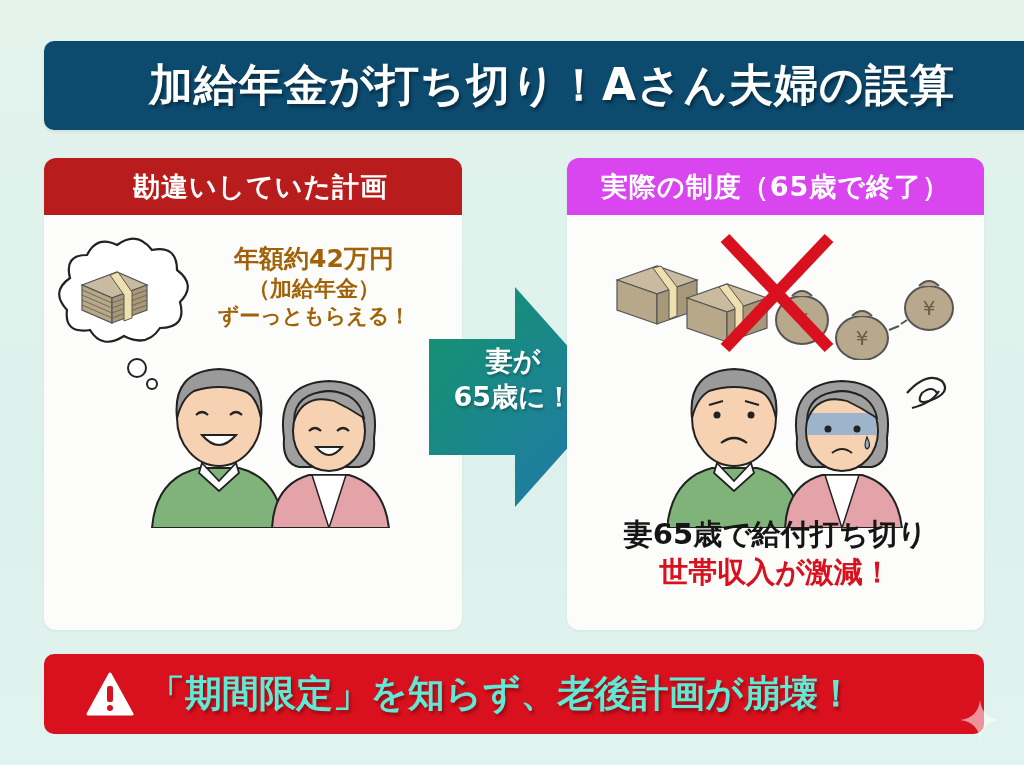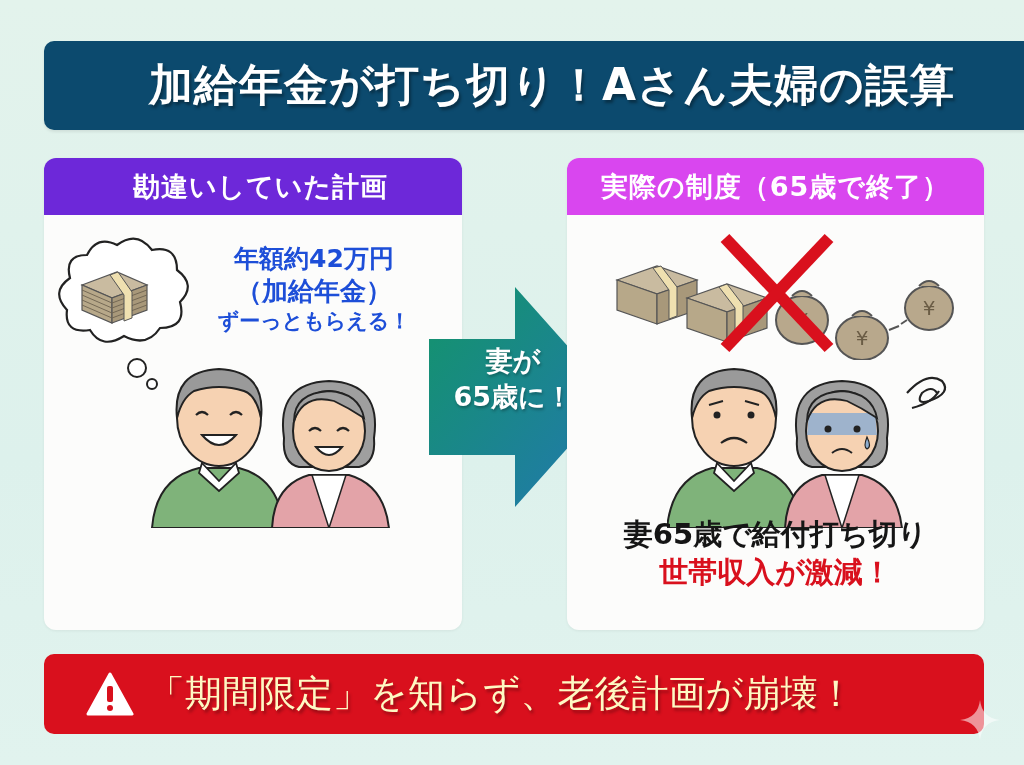--- a/index.html
+++ b/index.html
@@ -23,28 +23,28 @@
     position:absolute; top:158px; height:472px; background:#fcfcfb;
     border-radius:12px; overflow:hidden;
     box-shadow: 0 1px 3px rgba(0,0,0,0.06);
   }
   .panel.left { left:44px; width:418px; }
   .panel.right { left:567px; width:417px; }
   .panel-head {
     height:57px; display:flex; align-items:center; justify-content:center;
     color:#fff; font-weight:bold; font-size:27px; letter-spacing:1px;
   }
-  .panel.left .panel-head { background:#6d28d9;padding-left:15px; }
+  .panel.left .panel-head { background:#b91c1c;padding-left:15px; }
   .panel.right .panel-head { background:#d946ef; }
   .bubble-text {
     position:absolute; left:150px; top:85px; width:240px; text-align:center;
-    color:#1d4ed8; font-weight:bold; line-height:1.28;
+    color:#a16207; font-weight:bold; line-height:1.28;
   }
   .bubble-text .l1 { font-size:25px; display:block; }
-  .bubble-text .l2 { font-size:26px; display:block; }
+  .bubble-text .l2 { font-size:22px; display:block; }
   .bubble-text .l3 { font-size:21px; display:block; }
   .cap {
     position:absolute; left:0; width:100%; text-align:center; font-weight:bold;
     color:#151515; line-height:1.3;
   }
   .cap.left-cap { top:380px; font-size:31px; }
   .cap.right-cap { top:358px; font-size:29px; }
   .cap .red { color:#d9101d; }
   .arrow {
     position:absolute; left:429px; top:287px; width:184px; height:220px;
@@ -54,21 +54,21 @@
     color:#fff; font-weight:bold; font-size:27px; line-height:1.35;
     text-shadow: 1px 2px 3px rgba(0,0,0,0.3);
   }
   .warn-bar {
     position:absolute; left:44px; top:654px; width:940px; height:80px;
     background:#d9101d; border-radius:10px;
     display:flex; align-items:center;
   }
   .warn-icon { margin-left:42px; margin-right:14px; }
   .warn-text {
-    color:#fef9c3; font-weight:normal; font-size:37px; white-space:nowrap;
+    color:#5eead4; font-weight:bold; font-size:37px; white-space:nowrap;
     text-shadow: 2px 3px 3px rgba(0,0,0,0.3);
   }
   .sparkle { position:absolute; left:960px; top:700px; }
   .ill { position:absolute; }
 </style>
 </head>
 <body>
 
 <div class="title-bar">
   <span class="title-text">加給年金が打ち切り！Aさん夫婦の誤算</span>

